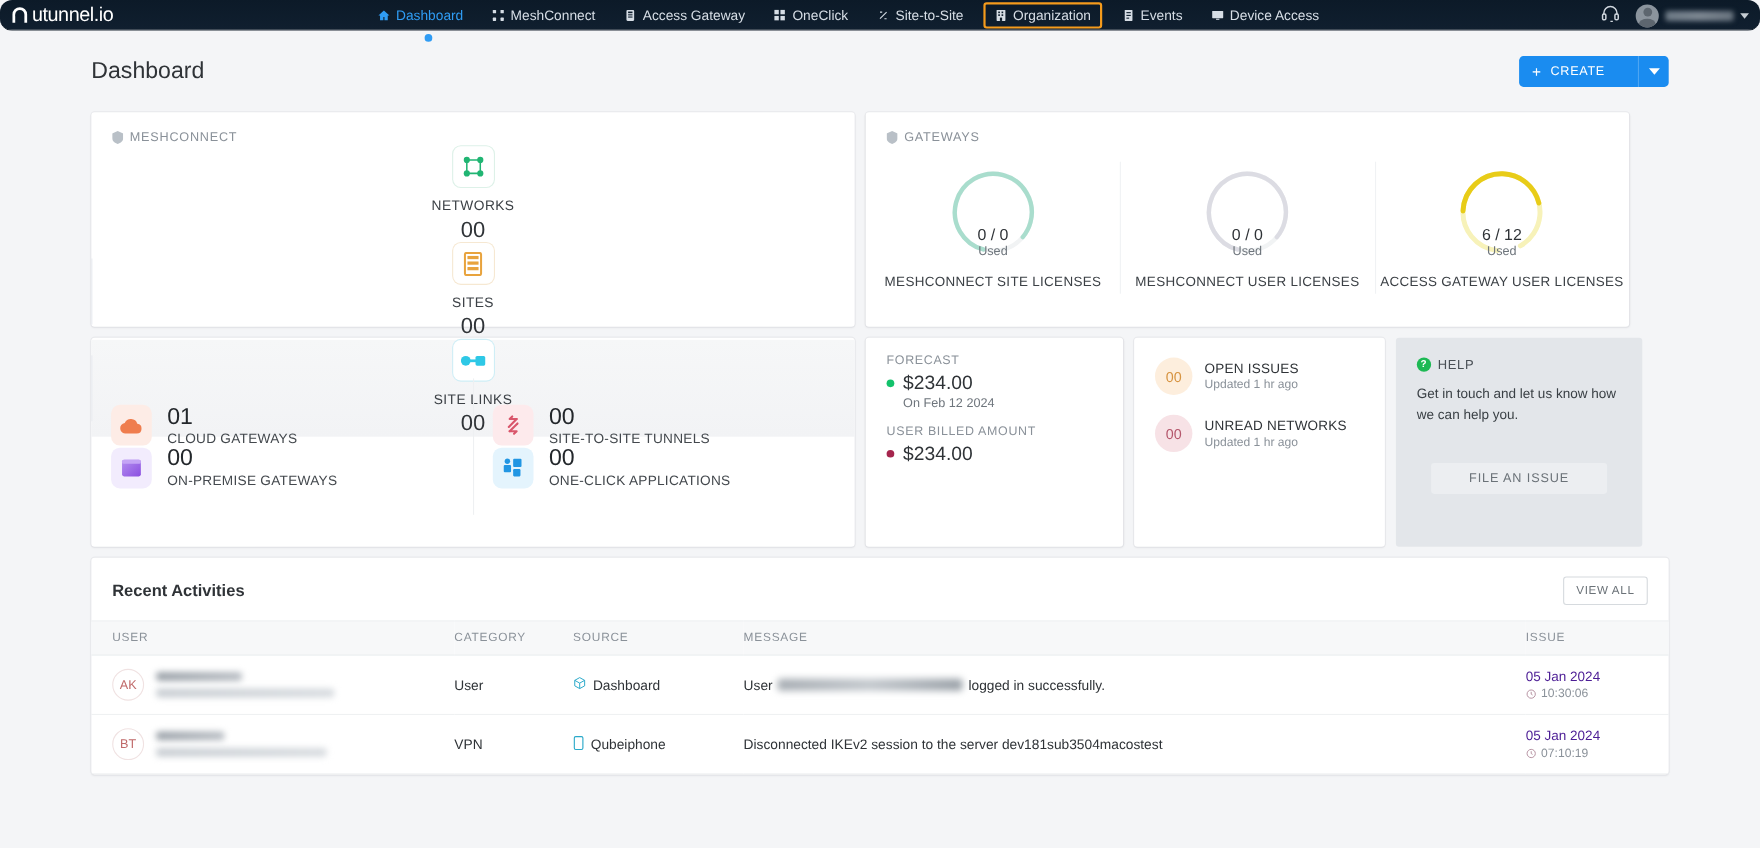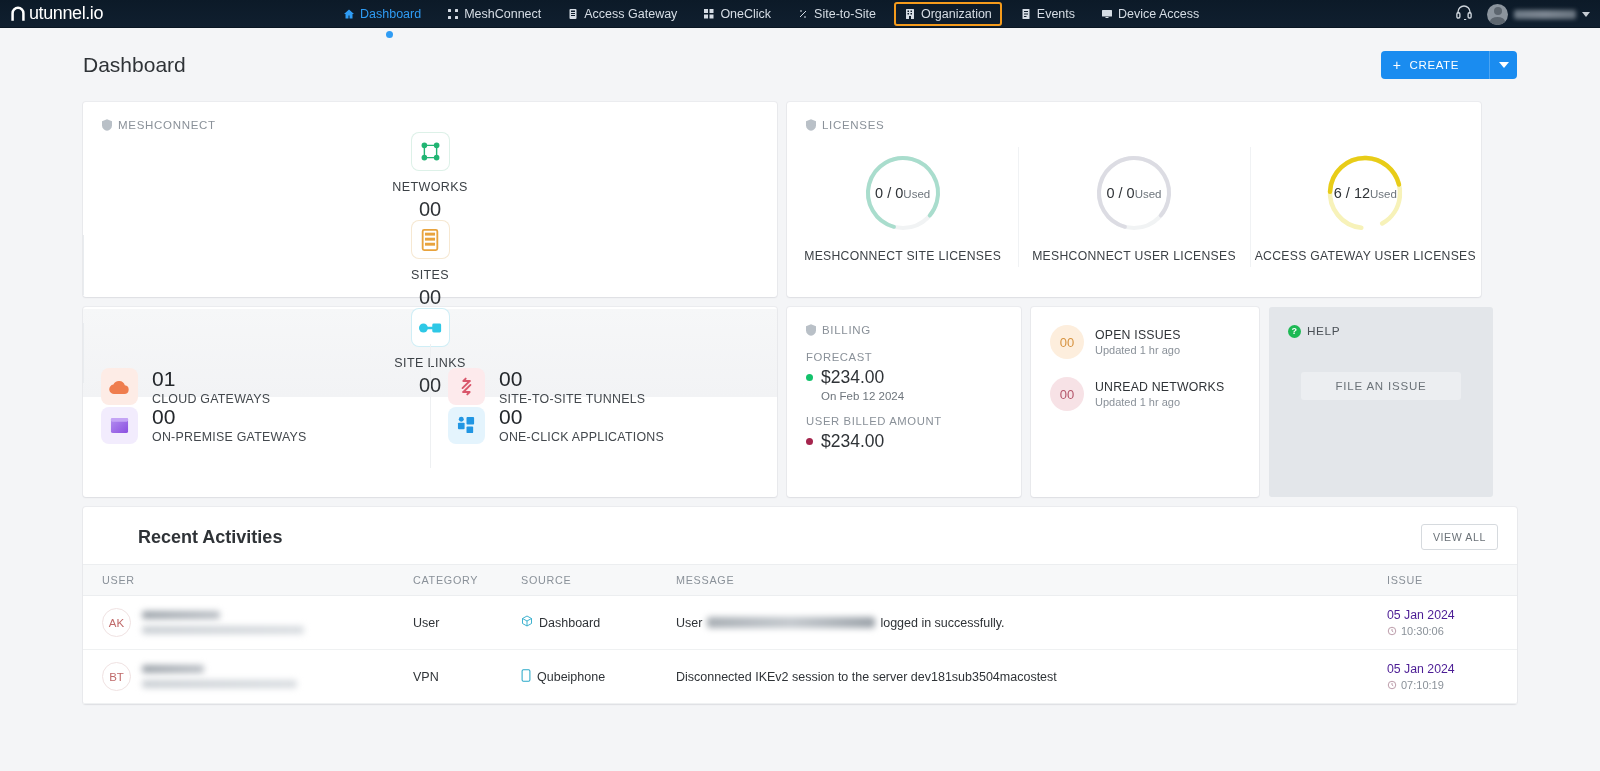--- a/index.html
+++ b/index.html
@@ -11,20 +11,21 @@
   }
 
   
   .navbar {
     height: 28px;
     background: #0d1c2b;
     background: linear-gradient(180deg,#0c1a28 0%, #101f2f 100%);
     display: flex; align-items: center;
     position: relative;
     border-bottom: 1px solid #0a1623;
+    border-radius: 11px;
   }
   .brand {
     display: flex; align-items: center;
     color: #fff; font-size: 18px; letter-spacing: -0.4px;
     padding-left: 8px; font-weight: 400;
   }
   .brand-mark { margin-right: 1px; display:flex; align-items:center; }
   .nav-links {
     position: absolute; left: 340px; top: 0; height: 28px;
     display: flex; align-items: center; gap: 20px;
@@ -124,22 +125,22 @@
   
   .lic-card { width: 694px; height: 195px; }
   .lic-tiles { display:flex; height:148px; margin-top:2px; }
   .lic-tile { flex:1; display:flex; flex-direction:column; align-items:center; justify-content:center; position:relative; }
   .lic-tile + .lic-tile::before {
     content:""; position:absolute; left:0; top:14px; bottom:14px; width:1px; background:#f0f2f4;
   }
   .donut { position:relative; width: 84px; height: 84px; }
   .donut svg { display:block; }
   .donut-txt {
-    position:absolute; inset:0; display:flex; 
-    align-items:center; justify-content:center;
+    position:absolute; inset:0; display:flex; flex-direction:column;
+    align-items:center; justify-content:flex-end;
   }
   .donut-val { font-size: 14.5px; color:#2f3337; }
   .donut-sub { font-size: 11.5px; color:#6e757c; margin-top:1px; }
   .lic-name { font-size: 12.2px; color:#3c4146; letter-spacing:.3px; margin-top: 14px; }
 
   
   .ag-card { width: 694px; height: 190px; }
   .ag-grid { display:flex; height: 140px; }
   .ag-col { flex:1; display:flex; flex-direction:column; justify-content:center; position:relative; padding-left: 18px;}
   .ag-col + .ag-col::before { content:""; position:absolute; left:0; top:8px; bottom:8px; width:1px; background:#eef0f2; }
@@ -179,21 +180,21 @@
     margin: 34px auto 0 auto; width: 160px; height: 28px;
     background:#eceef1; border-radius:3px;
     display:flex; align-items:center; justify-content:center;
     font-size: 11.5px; color:#6b7278; letter-spacing:.8px; cursor:pointer;
   }
 
   
   .ra-card { margin-top: 10px; background:#fff; border-radius:3px;
     box-shadow: 0 1px 2px rgba(16,24,40,.06), 0 0 0 1px rgba(16,24,40,.04); }
   .ra-head { display:flex; align-items:center; justify-content:space-between; padding: 17px 19px 14px 19px; }
-  .ra-title { font-size: 18px; color:#2f3337; font-weight:bold;margin-left:36px; }
+  .ra-title { font-size: 15px; color:#2f3337; font-weight:bold; }
   .ra-viewall {
     border:1px solid #d6dade; border-radius:3px; padding: 6px 11px;
     font-size: 10.6px; color:#6b7278; letter-spacing:.6px; cursor:pointer; background:#fff;
   }
   table { width:100%; border-collapse: collapse; table-layout: fixed; }
   thead th {
     background:#f7f8f9; text-align:left; font-weight:400;
     font-size: 10.8px; color:#8a9199; letter-spacing:.7px;
     padding: 9px 0 9px 0; border-top:1px solid #eceef0; border-bottom:1px solid #eceef0;
   }
@@ -413,21 +414,21 @@
           <div class="tile-num">00</div>
         </div>
       </div>
     </div>
 
     <div class="card lic-card">
       <div class="card-label">
         <svg class="shield" viewBox="0 0 24 28">
             <path d="M12 0L24 5v10c0 7-5.5 11-12 13C5.5 26 0 22 0 15V5z" fill="#b9c0c7"></path>
           </svg>
-        <span>LICENSES</span>
+        <span>GATEWAYS</span>
       </div>
       <div class="lic-tiles">
         <div class="lic-tile">
           <div class="donut">
             <svg width="84" height="84" viewBox="0 0 84 84">
               <circle cx="42" cy="42" r="35" fill="none" stroke="#f1f3f4" stroke-width="4"></circle>
               <circle cx="42" cy="42" r="35" fill="none" stroke="#a9ddcd" stroke-width="4" stroke-dasharray="180 40" stroke-linecap="round" transform="rotate(105 42 42)"></circle>
             </svg>
             <div class="donut-txt">
               <div class="donut-val">0 / 0</div>
@@ -536,26 +537,20 @@
             <span>
               <div class="ag-num">00</div>
               <div class="ag-sub">ONE-CLICK APPLICATIONS</div>
             </span>
           </div>
         </div>
       </div>
     </div>
 
     <div class="card bill-card">
-      <div class="card-label">
-        <svg class="shield" viewBox="0 0 24 28">
-            <path d="M12 0L24 5v10c0 7-5.5 11-12 13C5.5 26 0 22 0 15V5z" fill="#b9c0c7"></path>
-          </svg>
-        <span>BILLING</span>
-      </div>
       <div class="bill-body">
         <div class="bill-h">FORECAST</div>
         <div class="bill-amt">
           <span class="dot" style="background:#13c26b;"></span>
           <span class="bill-amt-v">$234.00</span>
         </div>
         <div class="bill-on">On Feb 12 2024</div>
         <div class="bill-h" style="margin-top:13px;">USER BILLED AMOUNT</div>
         <div class="bill-amt">
           <span class="dot" style="background:#a5254d;"></span>
@@ -582,20 +577,21 @@
         </div>
       </div>
     </div>
 
     <div class="help-card">
       <div class="help-body">
         <div class="help-label">
           <span class="help-q">?</span>
           <span>HELP</span>
         </div>
+        <div class="help-txt">Get in touch and let us know how we can help you.</div>
         <div class="help-btn">FILE AN ISSUE</div>
       </div>
     </div>
   </div>
 
   <div class="ra-card">
     <div class="ra-head">
       <div class="ra-title">Recent Activities</div>
       <div class="ra-viewall">VIEW ALL</div>
     </div>

